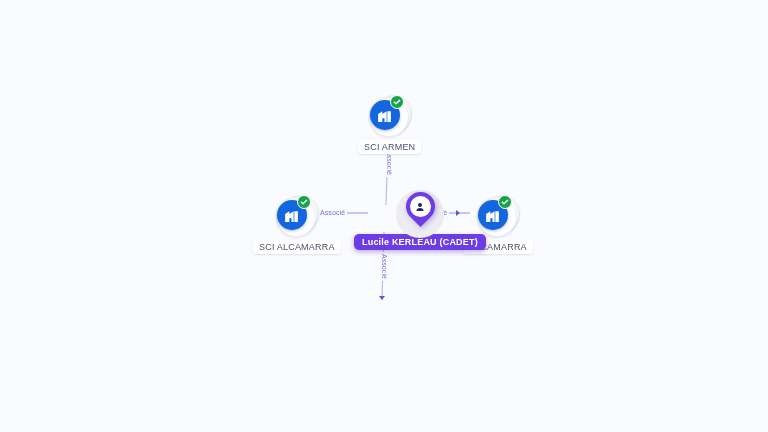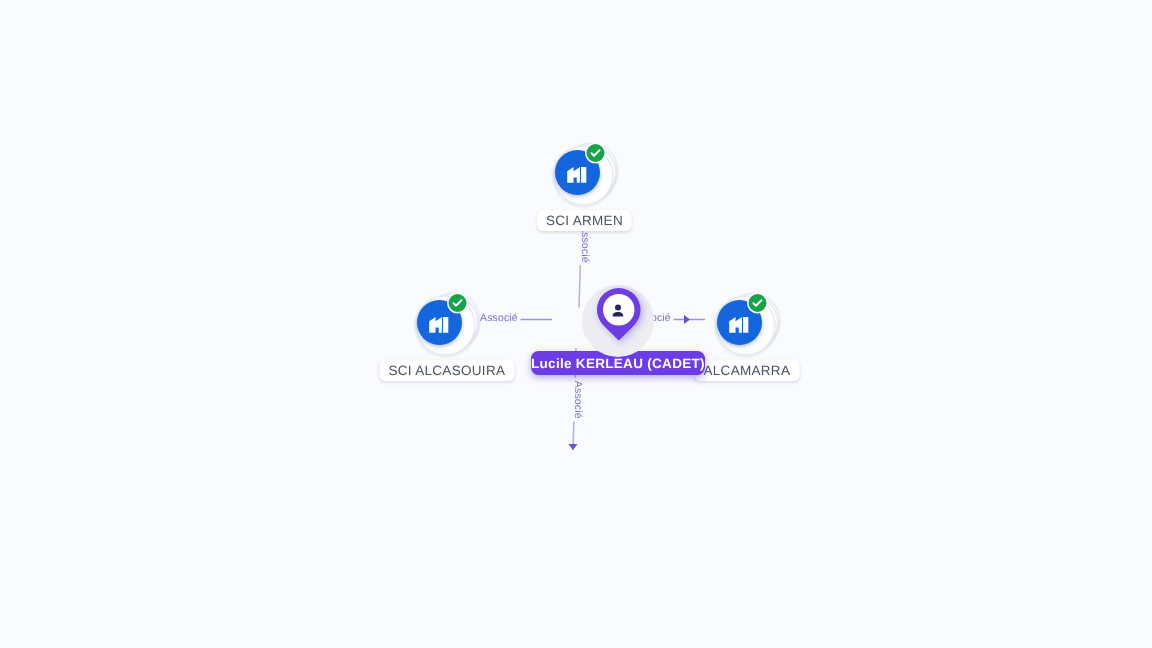--- a/index.html
+++ b/index.html
@@ -124,21 +124,21 @@
     color: #4a5068;
     letter-spacing: .2px;
     white-space: nowrap;
     box-shadow: 0 1px 2px rgba(40,50,90,.13);
   }
   .node-label.primary {
     background: #6c3ce4;
     color: #ffffff;
     font-size: 9px;
     font-weight: bold;
-    padding: 3px 0;
+    padding: 3px 8px;
     border-radius: 5px;
     box-shadow: 0 2px 5px rgba(90,50,200,.40);
   }
 </style>
 </head>
 <body>
 
 <div id="graph-canvas">
 
   <svg id="edge-layer">
@@ -193,21 +193,21 @@
         <svg viewBox="0 0 24 24" fill="#ffffff">
             <path d="M3 21V10l6-4v4l6-4v15h-3v-5h-3v5H3zm13 0V6h5v15h-5zM5 13h2v2H5v-2zm0-4h2v2H5V9z"></path>
           </svg>
       </div>
       <div class="check-badge">
         <svg viewBox="0 0 24 24" fill="none" stroke="#ffffff" stroke-width="4" stroke-linecap="round" stroke-linejoin="round">
             <path d="M4 12.5l5 5 11-11"></path>
           </svg>
       </div>
     </div>
-    <div class="node-label">SCI ALCASOUIRA</div>
+    <div class="node-label">SCI ALCAMARRA</div>
   </div>
 
   <div class="node" style="left:463px; top:192px;">
     <div class="node-art">
       <div class="stack s1"></div>
       <div class="stack s2"></div>
       <div class="stack s3"></div>
       <div class="company-circle">
         <svg viewBox="0 0 24 24" fill="#ffffff">
             <path d="M3 21V10l6-4v4l6-4v15h-3v-5h-3v5H3zm13 0V6h5v15h-5zM5 13h2v2H5v-2zm0-4h2v2H5V9z"></path>

